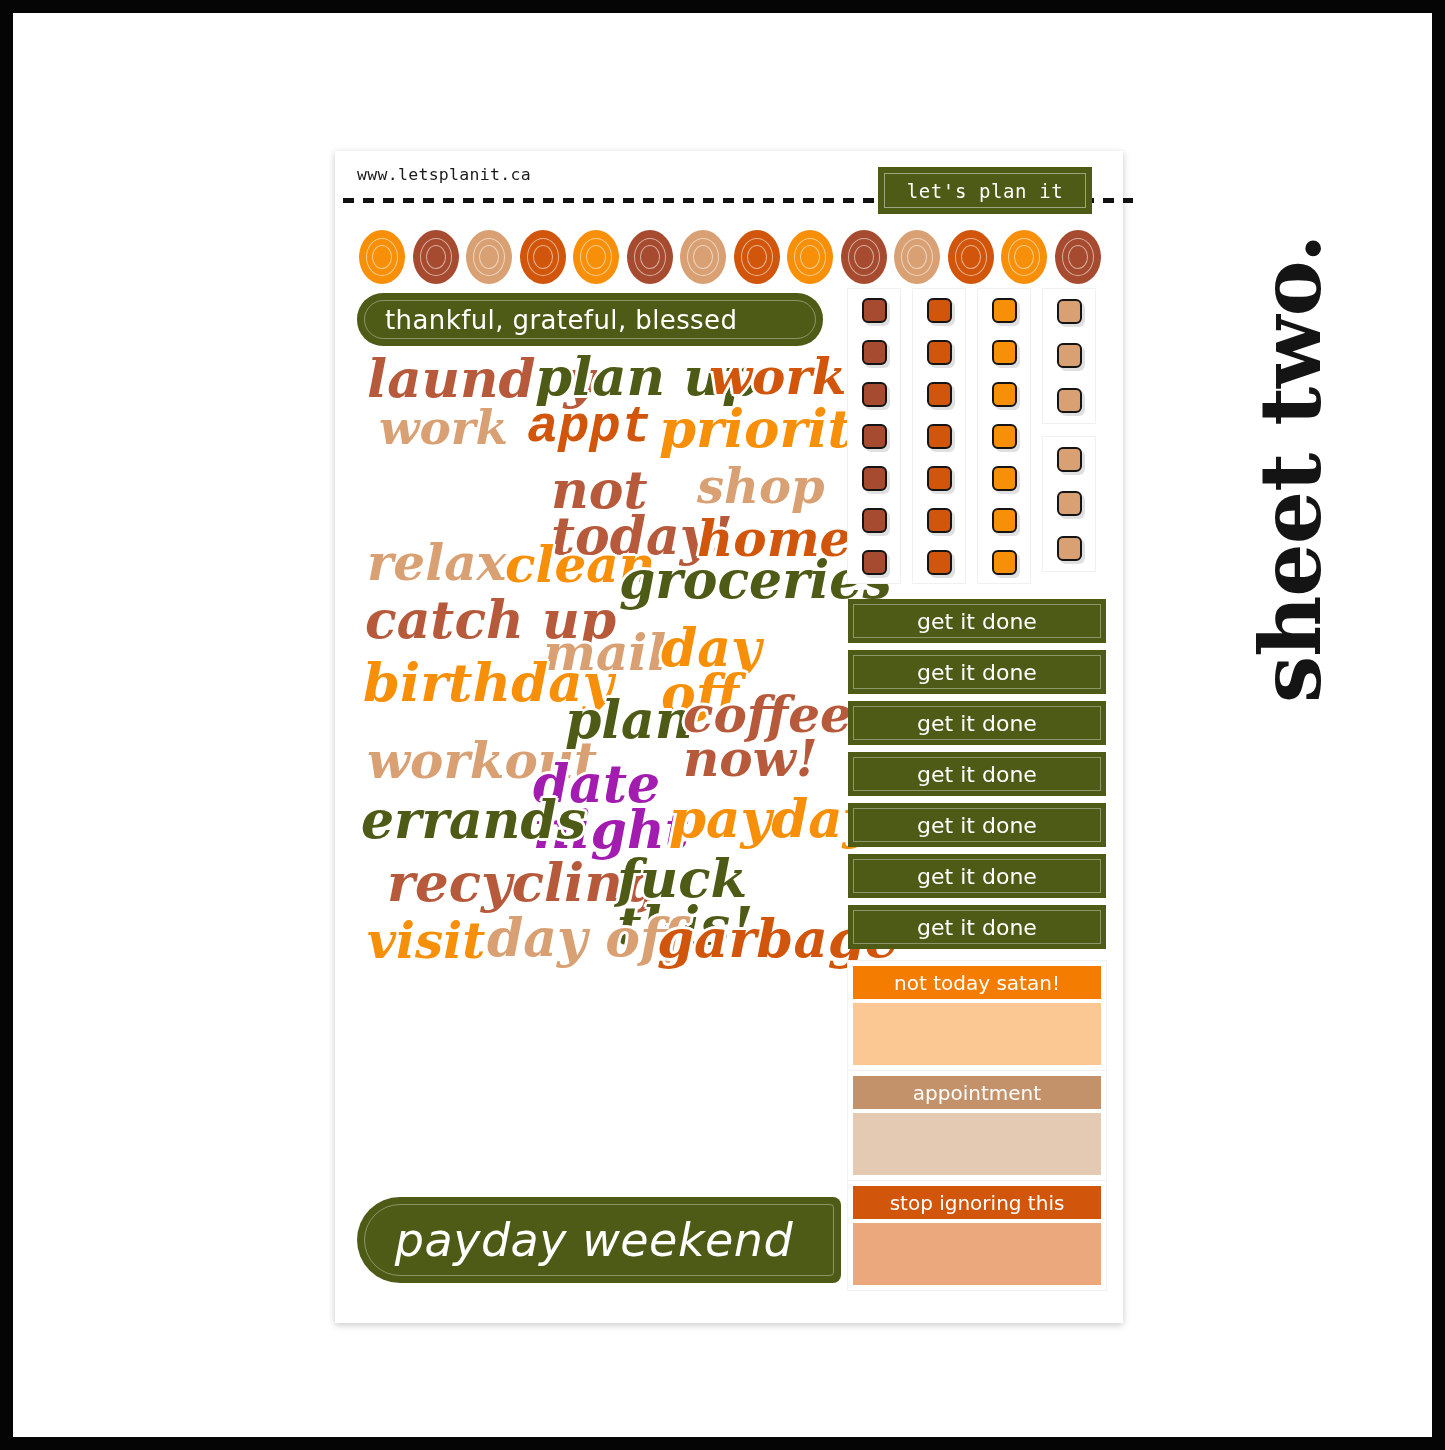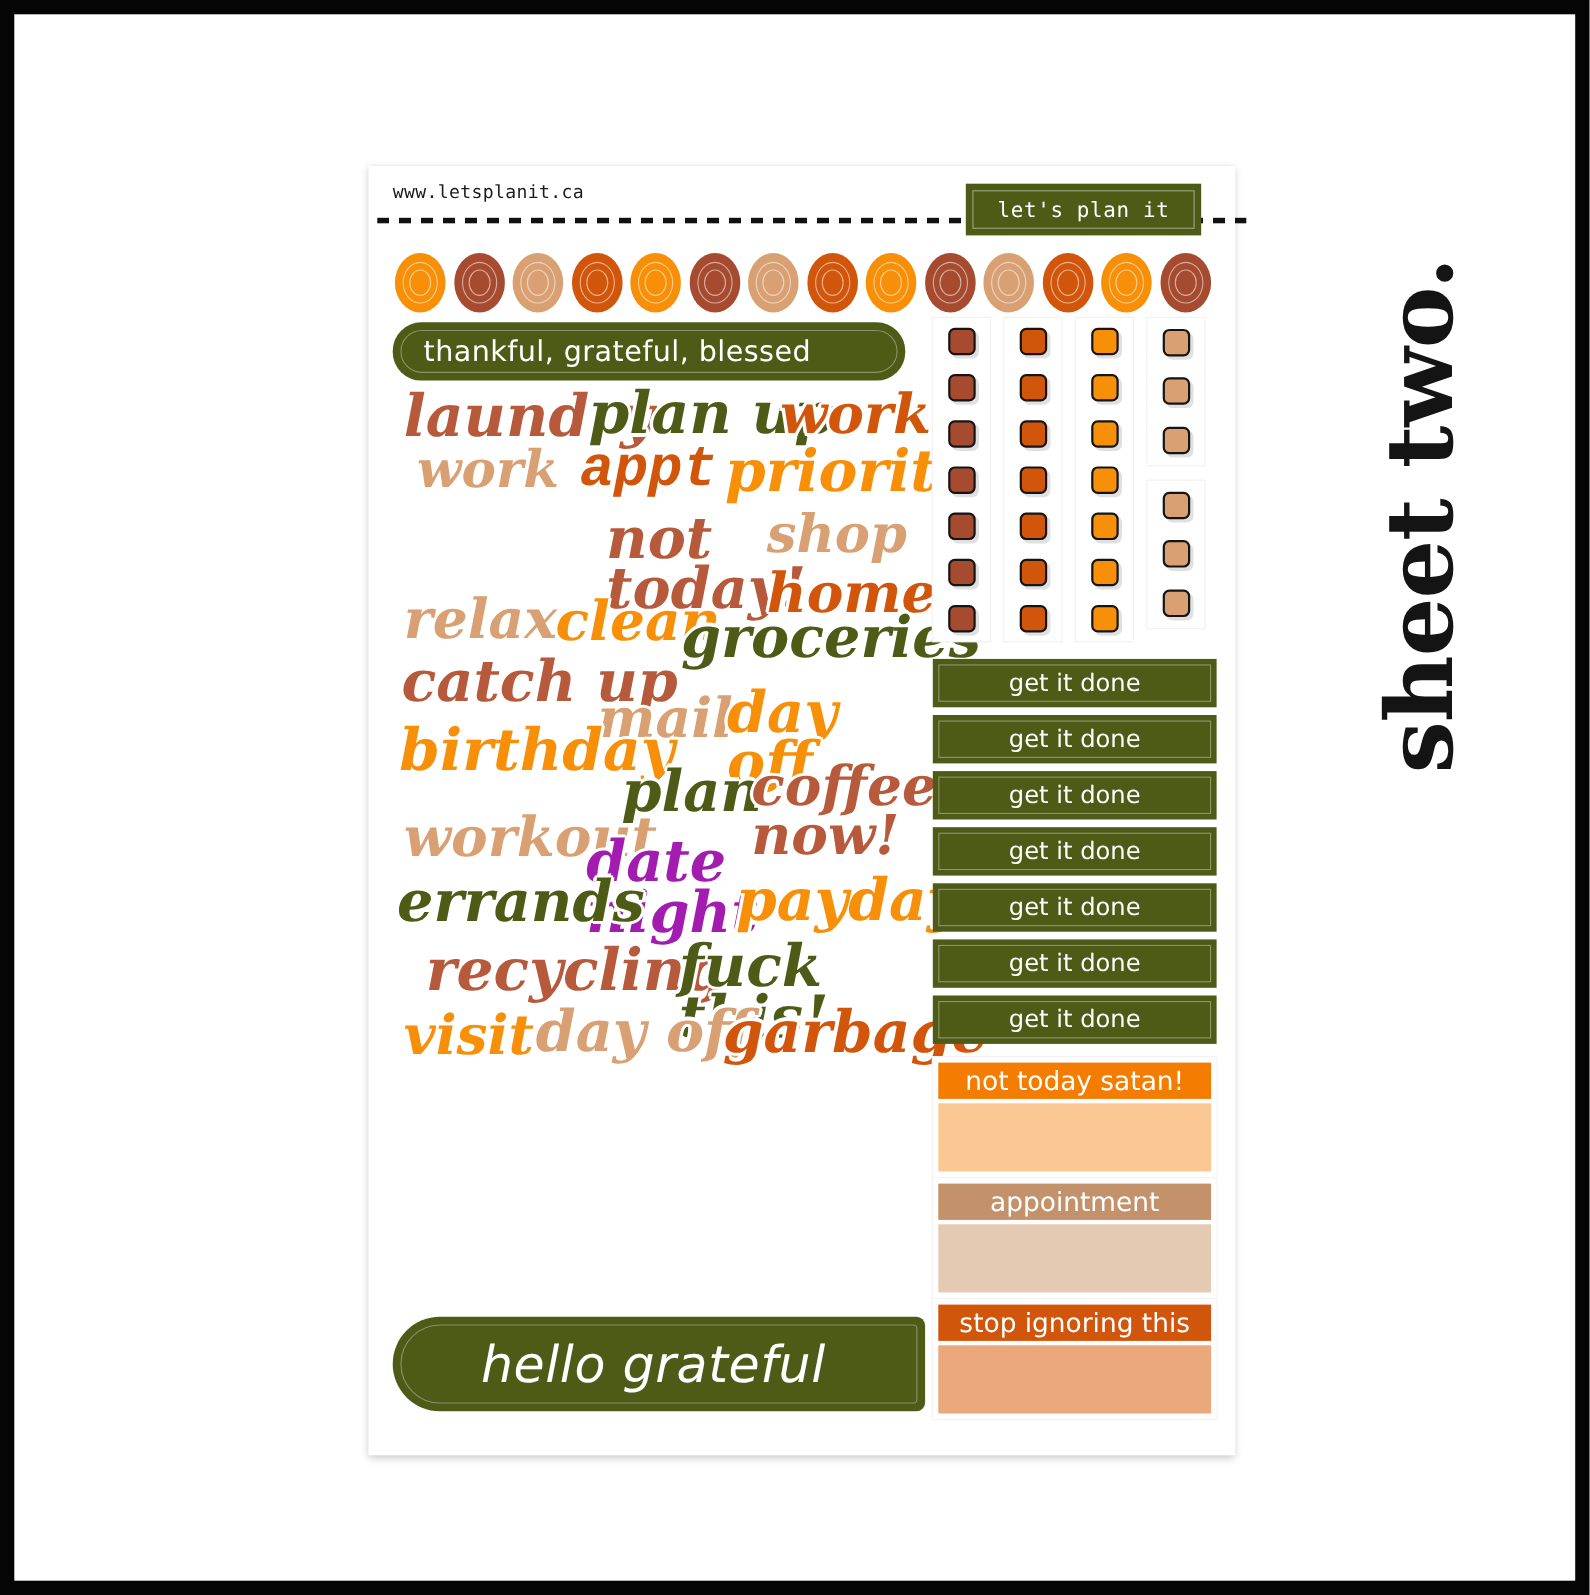--- a/index.html
+++ b/index.html
@@ -142,21 +142,21 @@
   
   .notebox{
     position:absolute;left:513px;width:258px;
     background:#ffffff;padding:5px;box-sizing:border-box;
     box-shadow:0 0 0 1px #f2f2f2;
   }
   .notehead{
     height:33px;display:flex;align-items:center;justify-content:center;
   }
   .notehead span{
-    color:#ffffff;font-size:24px;
+    color:#ffffff;font-size:20px;
     font-family:"DejaVu Sans","Liberation Sans",sans-serif;
   }
   .notebody{height:62px;margin-top:4px;}
   
   .sheetlabel{
     position:absolute;left:1228px;top:690px;
     transform:rotate(-90deg);transform-origin:left top;
     font-family:"DejaVu Serif","Liberation Serif",serif;
     font-weight:bold;font-size:84px;color:#141414;
     white-space:nowrap;letter-spacing:-1px;
@@ -319,20 +319,20 @@
         <div class="notebox" style="top: 1030px;">
           <div class="notehead" style="background: rgb(209, 86, 11); align-items: center;">
             <span>stop ignoring this</span>
           </div>
           <div class="notebody" style="background: rgb(234, 168, 124);"></div>
         </div>
       </div>
 
     <div class="banner" id="banner-bottom">
       <div class="inner"></div>
-      <span>hello grateful</span>
+      <span>payday weekend</span>
     </div>
 
   </div>
 
   <div class="sheetlabel">sheet two.</div>
 
 </div>
 
 </body></html>

